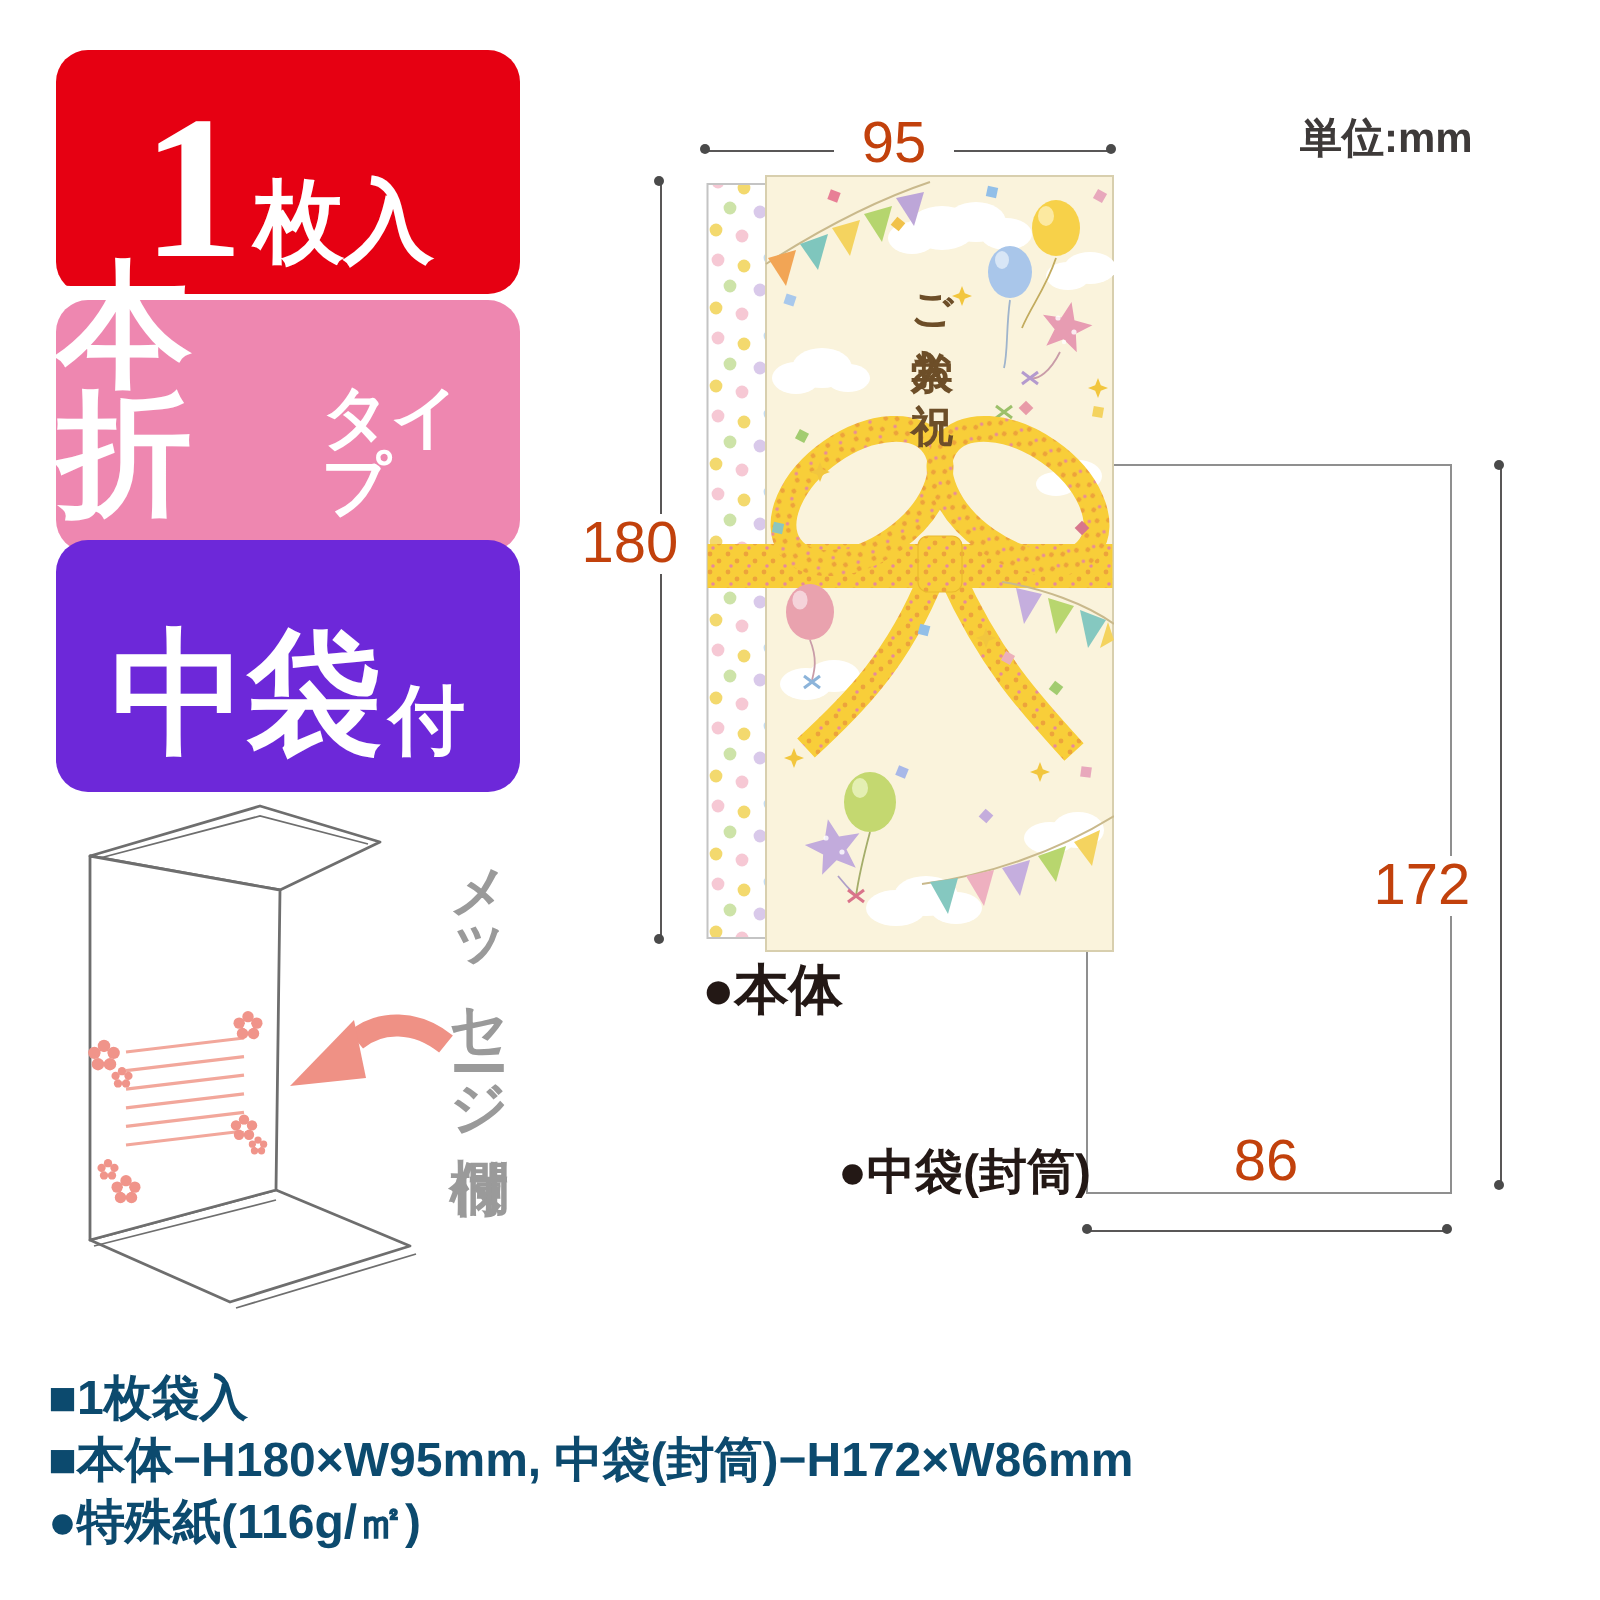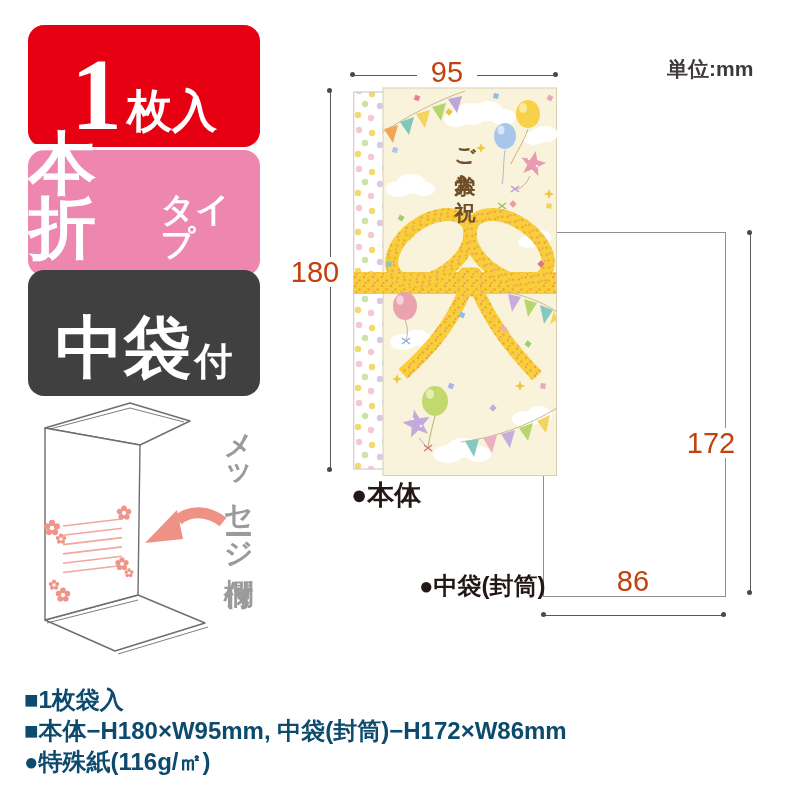--- a/index.html
+++ b/index.html
@@ -4,29 +4,29 @@
 <style>
   html,body{margin:0;padding:0;background:#ffffff;}
   .canvas{position:relative;width:800px;height:800px;background:#fff;overflow:hidden;
           font-family:"Liberation Sans", sans-serif;color:#231815;}
 
   
   .badge{position:absolute;left:28px;width:232px;height:110px;border-radius:16px;
          color:#fff;display:flex;align-items:flex-end;justify-content:center;}
   .badge-red{top:25px;background:#e60012;padding-bottom:12px;}
   .badge-pink{top:150px;background:#ee87b0;padding-bottom:16px;}
-  .badge-green{top:270px;background:#404040;padding-bottom:16px;}
+  .badge-green{top:270px;background:#6d28d9;padding-bottom:16px;}
   .badge-num{font-family:"Liberation Serif", serif;font-weight:700;font-size:102px;line-height:.78;}
   .badge-suffix{font-weight:800;font-size:45px;line-height:.95;margin-left:5px;margin-bottom:2px;text-align:center;}
   .badge-main{font-weight:800;font-size:68px;line-height:.95;}
   .badge-sub{font-weight:800;font-size:34px;line-height:1;margin-left:3px;}
   .badge-sub.small{font-size:38px;}
 
   
-  .unit-note{position:absolute;left:667px;top:55px;font-size:21px;font-weight:600;color:#3e3a39;}
+  .unit-note{position:absolute;left:650px;top:55px;font-size:21px;font-weight:600;color:#3e3a39;}
 
   
   .hline{position:absolute;height:0;border-top:1.5px solid #595757;}
   .vline{position:absolute;width:0;border-left:1.5px solid #595757;}
   .ddot{position:absolute;width:5px;height:5px;background:#4a4a4a;border-radius:50%;}
   .dim-label{position:absolute;background:#fff;font-size:29px;font-weight:400;color:#c2410c;
              text-align:center;line-height:1.05;z-index:2;}
 
   
   .inner-rect{position:absolute;left:543px;top:232px;width:181px;height:363px;

